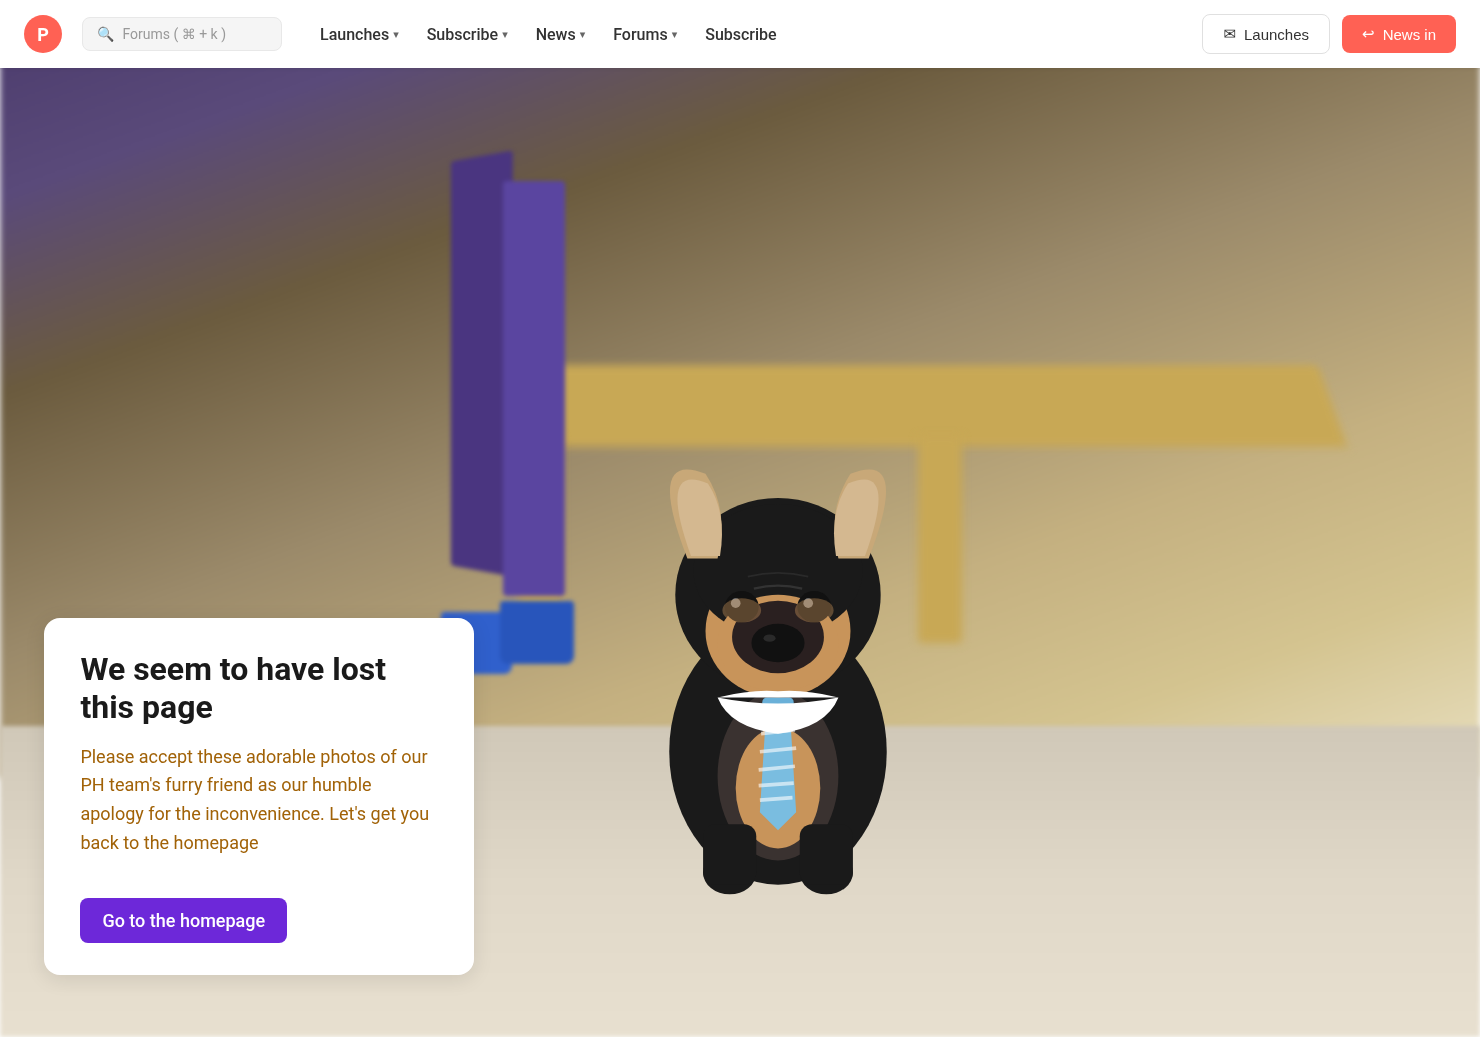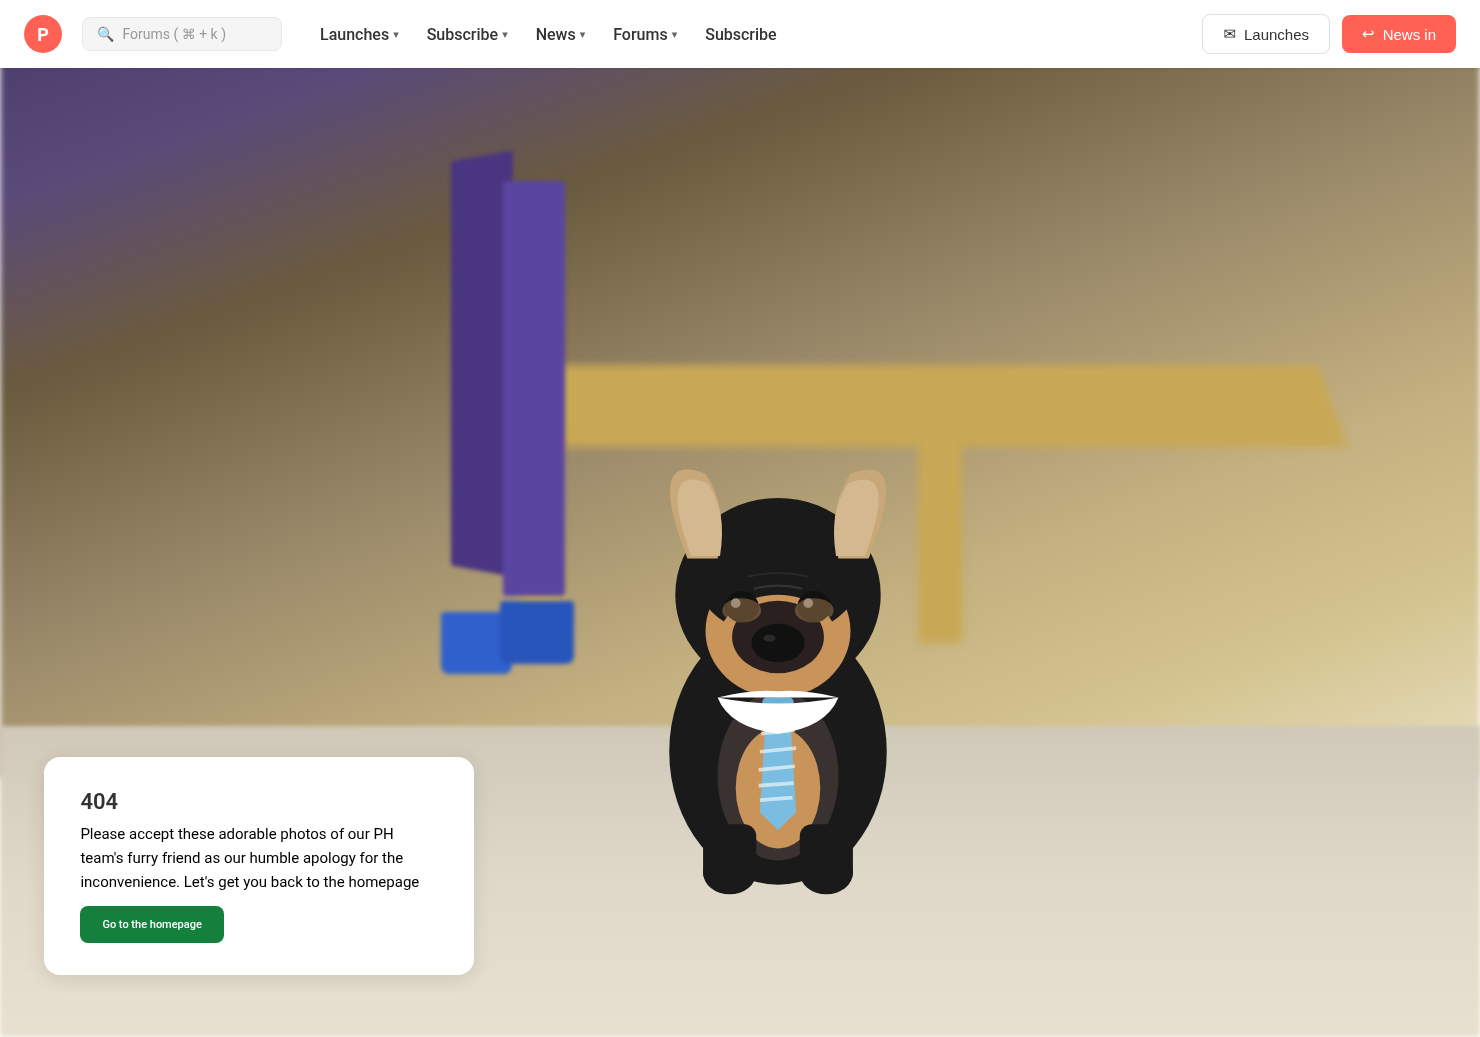--- a/index.html
+++ b/index.html
@@ -302,35 +302,35 @@
 
     .error-title {
       font-size: 32px;
       font-weight: 700;
       color: #1a1a1a;
       line-height: 1.2;
       margin-bottom: 16px;
     }
 
     .error-description {
-      font-size: 15px;
-      color: #000000;
+      font-size: 18px;
+      color: #a16207;
       line-height: 1.6;
-      margin-bottom: 12px;
+      margin-bottom: 40px;
     }
 
     .homepage-btn {
       display: inline-flex;
       align-items: center;
       padding: 12px 22px;
-      background: #15803d;
+      background: #6d28d9;
       color: white;
       border: none;
       border-radius: 8px;
-      font-size: 11px;
+      font-size: 18px;
       font-weight: 500;
       cursor: pointer;
       text-decoration: none;
     }
 
     
     .dog-svg-container {
       width: 100%;
       height: 100%;
     }
@@ -456,18 +456,18 @@
         <line x1="135" y1="370" x2="162" y2="368" stroke="white" stroke-width="3" opacity="0.6"></line>
 
         <path d="M100 285 Q150 295 200 285 Q190 310 150 315 Q110 310 100 285" fill="white"></path>
         <path d="M100 285 Q130 278 150 280 Q170 278 200 285" fill="white"></path>
       </svg>
     </div>
   </div>
 </div>
 
 <div class="error-card">
-  <div class="error-code">404</div>
+  <h1 class="error-title">We seem to have lost this page</h1>
   <p class="error-description">Please accept these adorable photos of our PH team's furry friend as our humble apology for the inconvenience. Let's get you back to the homepage</p>
   <a class="homepage-btn" href="#">
     <span>Go to the homepage</span>
   </a>
 </div>
 
 </body></html>

